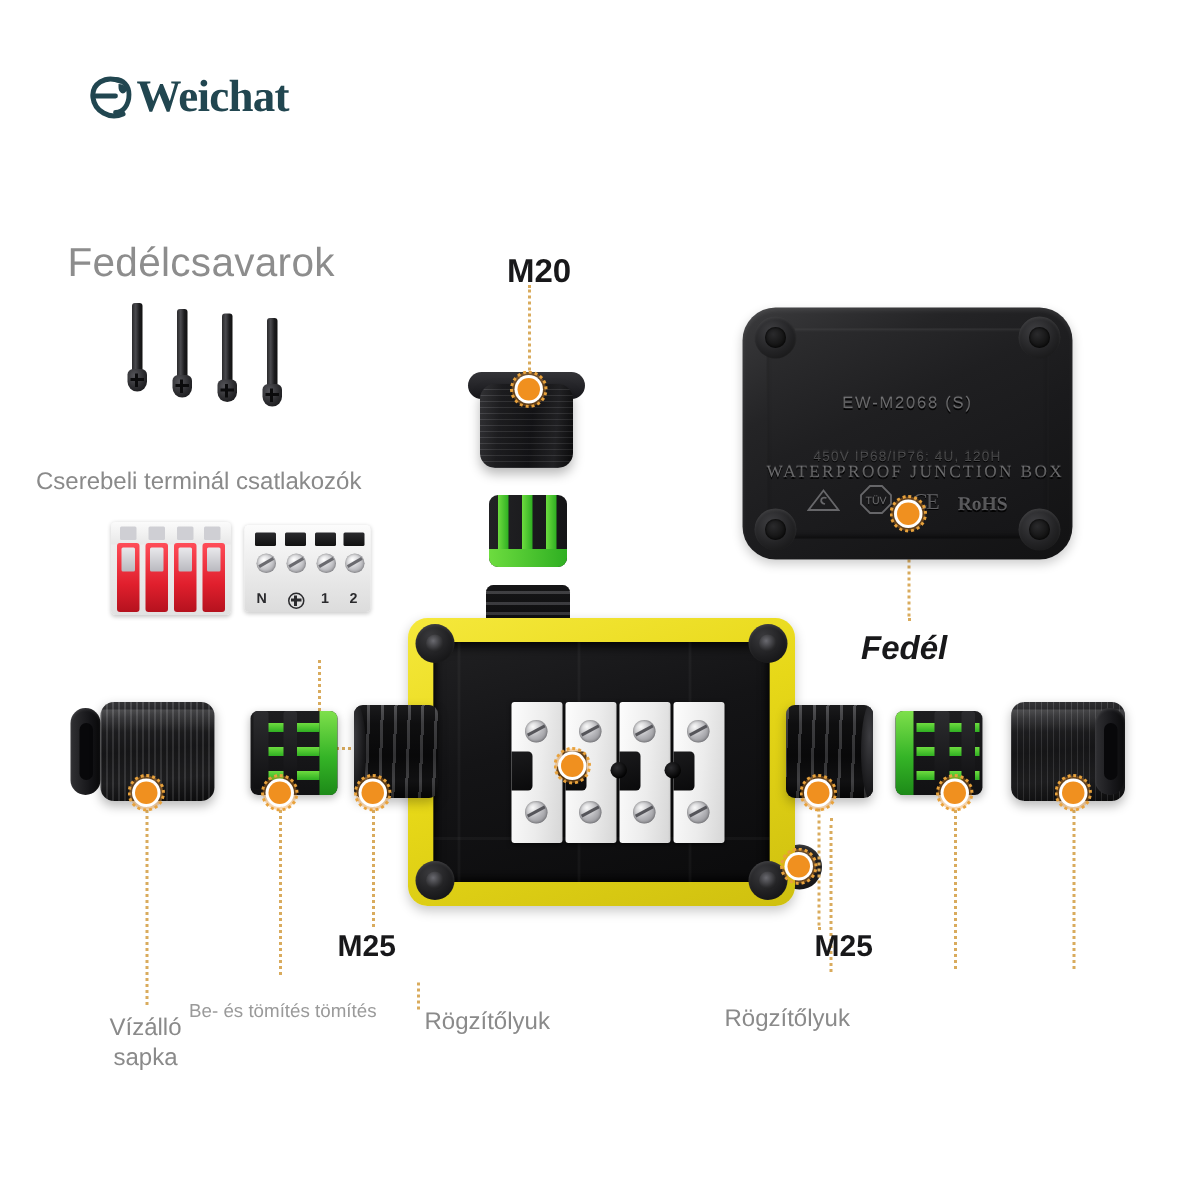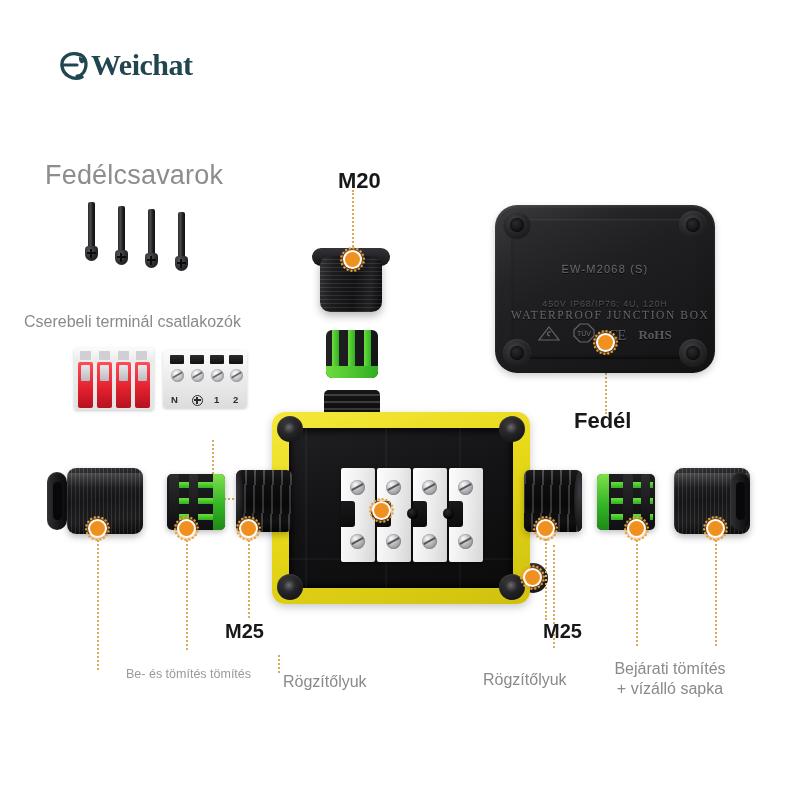--- a/index.html
+++ b/index.html
@@ -379,37 +379,37 @@
   <div class="leader lead-v" style="left:715px; top:528px; height:118px;"></div>
 
   <div class="leader lead-v" style="left:545px; top:528px; height:92px;"></div>
 
   <div class="lbl lbl-gray-big" style="left:45px; top:160px;">Fedélcsavarok</div>
 
   <div class="lbl lbl-gray-mid" style="left:24px; top:313px;">Cserebeli terminál csatlakozók</div>
 
   <div class="lbl lbl-black-big" style="left:338px; top:168px;">M20</div>
 
-  <div class="lbl lbl-black-big" style="left:574px; top:408px;">Fedél</div>
+  <div class="lbl lbl-black-big" style="left:574px; top:419px;font-style:italic;">Fedél</div>
 
   <div class="lbl lbl-black-mid" style="left:225px; top:620px;">M25</div>
 
   <div class="lbl lbl-black-mid" style="left:543px; top:620px;">M25</div>
 
+  <div class="lbl lbl-gray-mid lbl-ctr" style="left:47px; top:676px; width:100px;">
+    <div>Vízálló</div>
+    <div>sapka</div>
+  </div>
 
   <div class="lbl lbl-gray-sm" style="left:126px; top:667px;">Be- és tömítés tömítés</div>
 
   <div class="lbl lbl-gray-mid" style="left:283px; top:673px;">Rögzítőlyuk</div>
 
   <div class="lbl lbl-gray-mid" style="left:483px; top:671px;">Rögzítőlyuk</div>
 
-  <div class="lbl lbl-gray-mid lbl-ctr" style="left:597px; top:659px; width:146px;">
-    <div>Bejárati tömítés</div>
-    <div>+ vízálló sapka</div>
-  </div>
 
   <div class="part" style="left:86px; top:198px;">
     <div class="screw" style="left:0px;  top:4px;">
         <div class="shaft"></div>
         <div class="head"></div>
       </div>
     <div class="screw" style="left:30px; top:8px;">
         <div class="shaft"></div>
         <div class="head"></div>
       </div>

